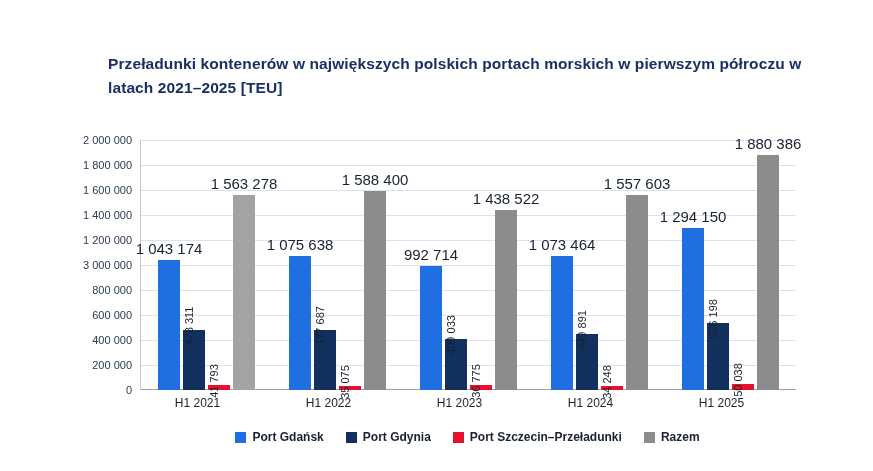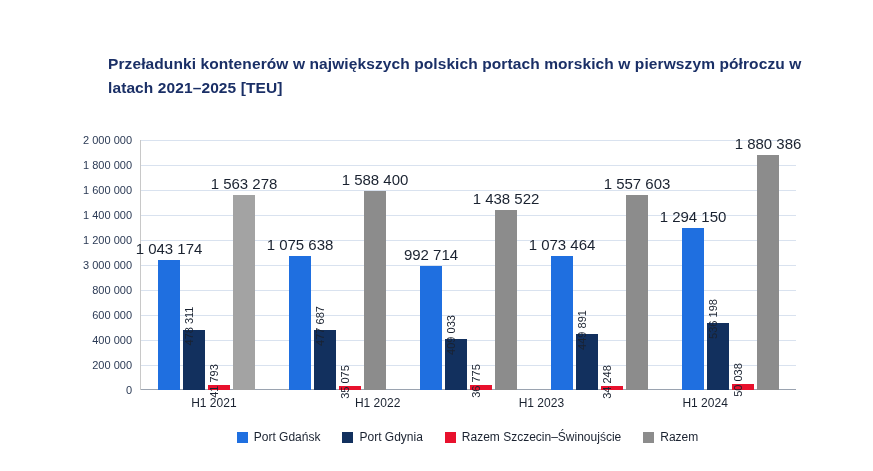--- a/index.html
+++ b/index.html
@@ -147,20 +147,21 @@
   }
   .legend {
     position: absolute;
     left: 140px;
     top: 430px;
     width: 655px;
     display: flex;
     align-items: center;
     justify-content: center;
     gap: 22px;
+    font-weight: bold;
   }
   .legend-item {
     display: flex;
     align-items: center;
     gap: 6px;
     font-size: 12px;
     color: #1a2230;
   }
   .swatch {
     width: 11px;
@@ -306,34 +307,35 @@
           </div>
         </div>
     </div>
   </div>
 
   <div class="xlabels" id="xlabels">
       <div class="xlabel">H1 2021</div>
       <div class="xlabel">H1 2022</div>
       <div class="xlabel">H1 2023</div>
       <div class="xlabel">H1 2024</div>
+      <div class="xlabel">H1 2025</div>
     </div>
 
   <div class="legend" id="legend">
       <div class="legend-item">
         <span class="swatch" style="background: rgb(31, 111, 224);"></span>
         <span>Port Gdańsk</span>
       </div>
       <div class="legend-item">
         <span class="swatch" style="background: rgb(18, 48, 94);"></span>
         <span>Port Gdynia</span>
       </div>
       <div class="legend-item">
         <span class="swatch" style="background: rgb(232, 17, 45);"></span>
-        <span>Razem Szczecin–Świnoujście</span>
+        <span>Port Szczecin–Przeładunki</span>
       </div>
       <div class="legend-item">
         <span class="swatch" style="background: rgb(140, 140, 140);"></span>
         <span>Razem</span>
       </div>
     </div>
 
 </div>
 
 </body></html>

